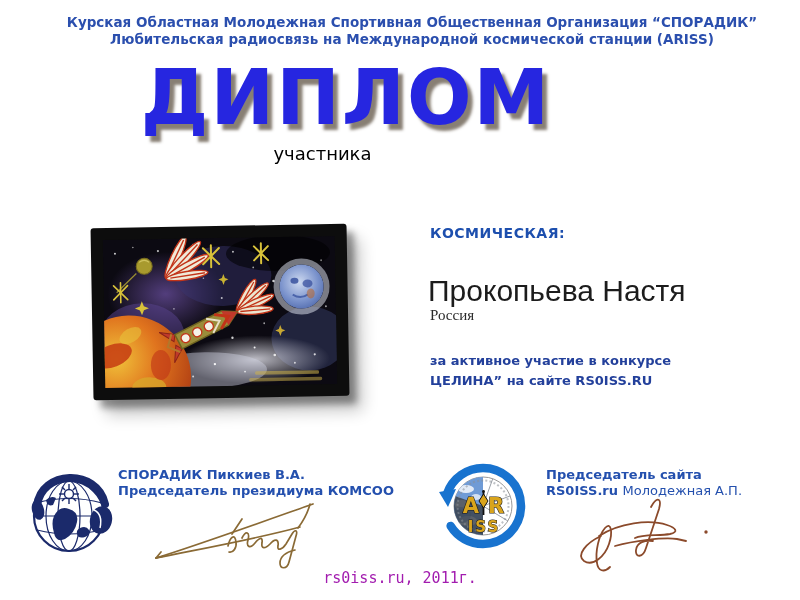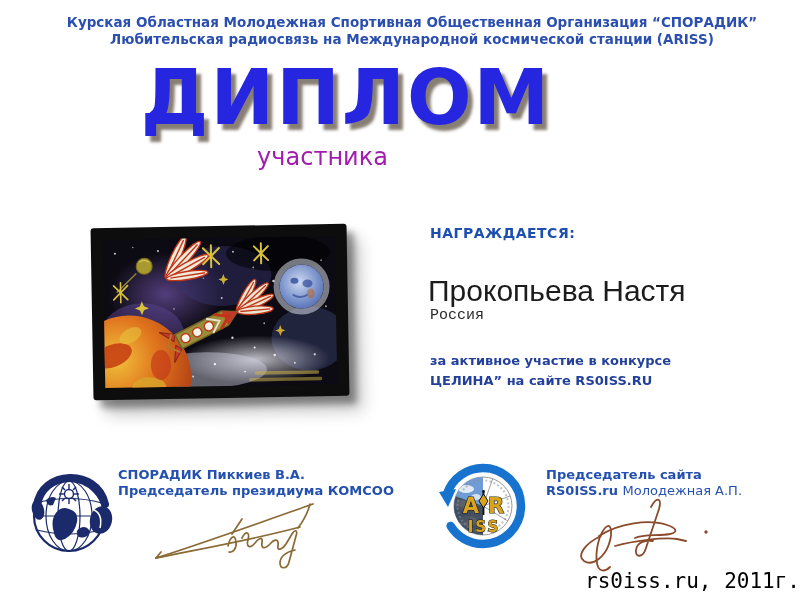--- a/index.html
+++ b/index.html
@@ -8,50 +8,50 @@
 
   
   .org-header{position:absolute;top:14px;left:0;width:800px;text-align:center;
               color:#2b4fae;font-weight:bold;font-size:13.5px;line-height:17px;padding-left:12px;}
 
   
   .diploma-title{position:absolute;top:58px;left:0;width:692px;text-align:center;
                  font-size:76px;line-height:80px;font-weight:bold;letter-spacing:2px;
                  color:#2626e0;text-shadow:5px 6px 3px rgba(115,105,92,0.85);}
   .diploma-subtitle{position:absolute;top:143px;left:0;width:645px;text-align:center;
-                    font-size:24px;color:#a21caf;}
+                    font-size:18px;color:#000000;}
 
   
   .artwork-frame{position:absolute;left:92px;top:226px;width:256px;height:172px;
                  background:#0d0d0d;border-radius:3px;transform:rotate(-1deg);
                  box-shadow:7px 8px 7px rgba(0,0,0,0.38), 13px 15px 16px rgba(0,0,0,0.22);}
   .artwork-frame svg{position:absolute;left:12px;top:12px;display:block;}
 
   
   .award-label{position:absolute;left:430px;top:225px;font-size:14px;font-weight:bold;
                letter-spacing:0.5px;color:#1d4fae;}
   .recipient-name{position:absolute;left:428px;top:256px;font-family:"Liberation Sans",sans-serif;
                   font-size:30px;color:#1c1c1c;margin-top:18px;}
-  .recipient-country{position:absolute;left:430px;top:307px;font-family:Liberation Mono, monospace;
+  .recipient-country{position:absolute;left:430px;top:307px;font-family:Liberation Serif, serif;
                      font-size:15px;color:#2a2a2a;}
   .award-reason{position:absolute;left:430px;top:351px;font-size:13px;font-weight:bold;
                 line-height:19.5px;color:#23409b;}
 
   
   .signer-label{position:absolute;font-size:13px;font-weight:bold;line-height:16px;color:#2450ae;}
   .signer-label-left{left:118px;top:467px;}
   .signer-label-right{left:546px;top:467px;}
   .logo-left{position:absolute;left:24px;top:458px;}
   .logo-right{position:absolute;left:438px;top:459px;}
   .sig-left{position:absolute;left:150px;top:494px;}
   .sig-right{position:absolute;left:563px;top:490px;}
 
   
-  .footer-line{position:absolute;top:569px;left:0;width:800px;text-align:right;
-               font-family:"DejaVu Sans Mono",monospace;font-size:21px;color:#000000;}
+  .footer-line{position:absolute;top:569px;left:0;width:800px;text-align:center;
+               font-family:"DejaVu Sans Mono",monospace;font-size:15px;color:#a21caf;}
 </style>
 </head>
 <body>
 
 <div class="page">
 
   <div class="org-header">
     <div>Курская Областная Молодежная Спортивная Общественная Организация “СПОРАДИК”</div>
     <div>Любительская радиосвязь на Международной космической станции (ARISS)</div>
   </div>
@@ -210,21 +210,21 @@
         <polygon points="176,88 177.5,92 181,93.5 177.5,95 176,99 174.5,95 171,93.5 174.5,92" fill="#c8a832" stroke="none"></polygon>
       </g>
 
       <g fill="#cdb24a">
         <rect x="150" y="134" width="64" height="3.5" opacity="0.55" rx="1.5"></rect>
         <rect x="144" y="140.5" width="73" height="3.5" opacity="0.5" rx="1.5"></rect>
       </g>
     </svg>
   </div>
 
-  <div class="award-label">НАГРАЖДАЕТСЯ:</div>
+  <div class="award-label">КОСМИЧЕСКАЯ:</div>
   <div class="recipient-name">Прокопьева Настя</div>
   <div class="recipient-country">Россия</div>
   <div class="award-reason">
     <div>за активное участие в конкурсе</div>
     <div>ЦЕЛИНА” на сайте RS0ISS.RU</div>
   </div>
 
   <div class="logo-left">
     <svg width="92" height="98" viewBox="0 0 92 98">
       <g stroke="#1b2a6b" fill="none">

